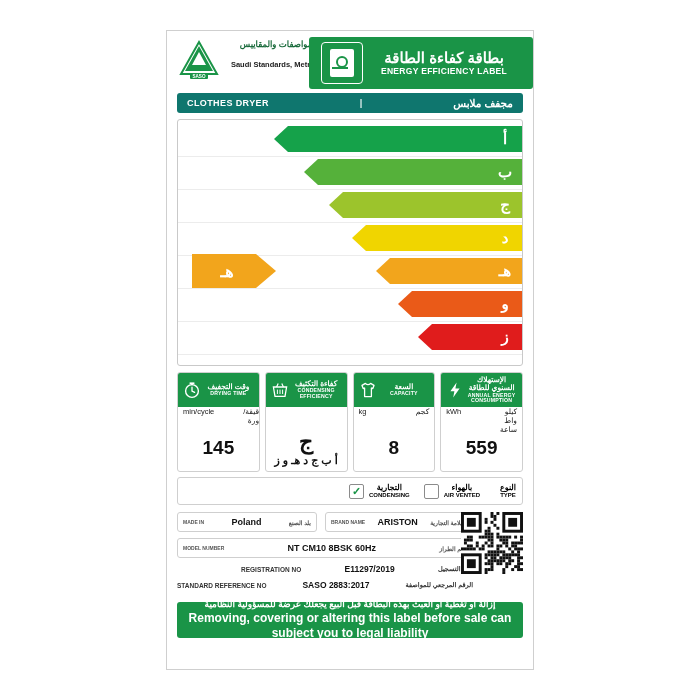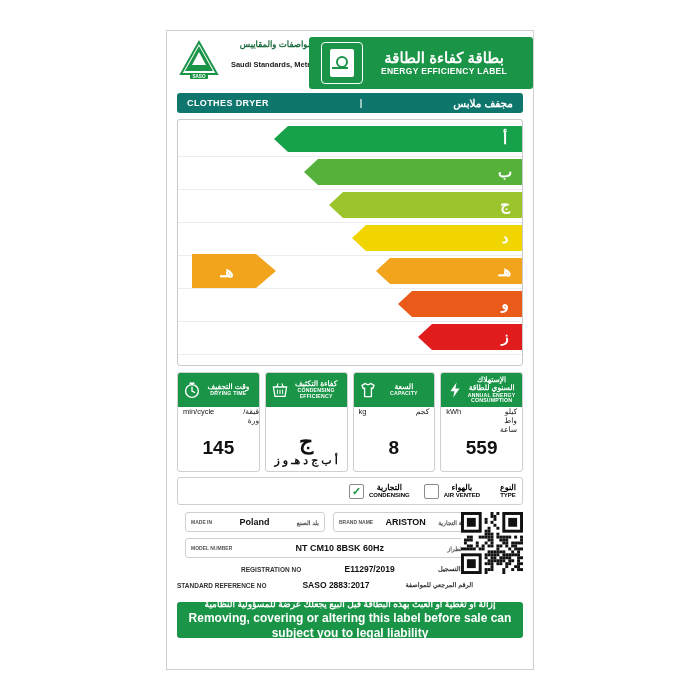--- a/index.html
+++ b/index.html
@@ -330,21 +330,20 @@
   .field {
     position: absolute;
     border: 1px solid #cfcfcf;
     border-radius: 3px;
     height: 20px;
     box-sizing: border-box;
     display: flex;
     align-items: center;
     justify-content: space-between;
     padding: 0 5px;
-    margin-left: 8px;
   }
   .f-cap { font-size: 5px; color: #555; font-weight: bold; }
   .f-cap.ar { direction: rtl; font-size: 6px; }
   .f-val { font-size: 9px; font-weight: bold; color: #111; flex: 1; text-align: center; }
   .reg-line {
     position: absolute;
     display: flex;
     align-items: center;
     justify-content: space-between;
     font-size: 6.5px;

